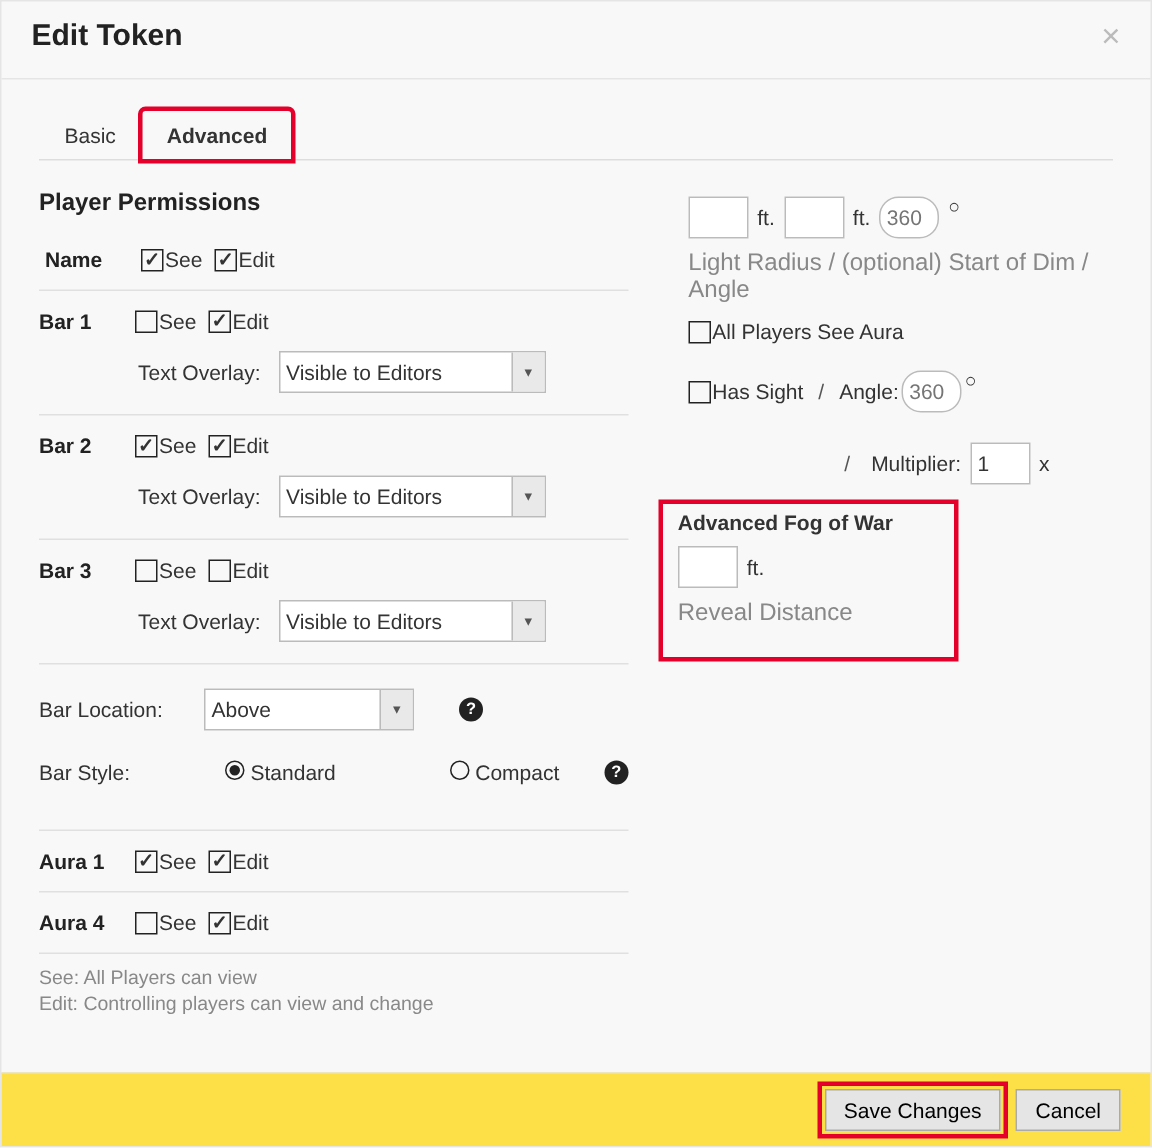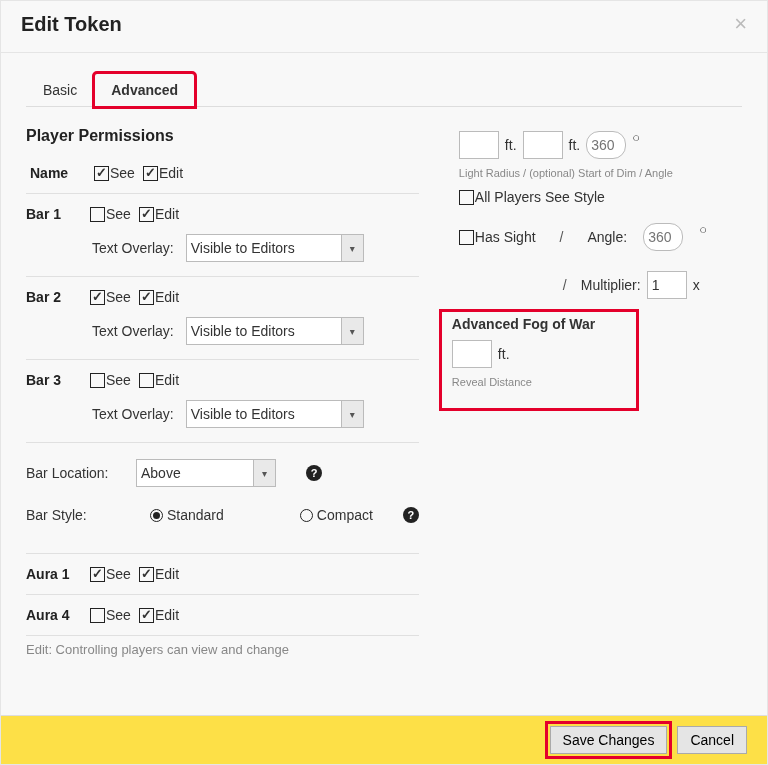--- a/index.html
+++ b/index.html
@@ -146,21 +146,21 @@
   }
   .help-icon {
     width: 16px; height:16px;
     border-radius: 50%;
     background:#222; color:#fff;
     display:inline-flex; align-items:center; justify-content:center;
     font-size:11px; font-weight:bold;
     margin-left: 20px;
   }
   .radio {
-    display:inline-flex; align-items:center; gap:4px;
+    display:inline-flex; gap:4px;
     cursor:pointer;
     padding-left:38px;
   }
   .radio-circle {
     width:13px; height:13px;
     border:1.2px solid #222; border-radius:50%;
     display:inline-flex; align-items:center; justify-content:center;
   }
   .radio-circle.selected::after {
     content:""; width:7px; height:7px;
@@ -180,29 +180,29 @@
     border:1px solid #bbb; background:#fff;
     height:28px; width:40px;
     padding:0 4px;
     font-size:14px;
     color:#555;
   }
   .inp.placeholder { color:#bbb;border-radius:13px; }
   .unit { color:#333; }
   .deg { font-size:13px; position:relative; top:-8px; }
   .caption {
-    color:#888; font-size:11px;
+    color:#888; font-size:16px;
     margin: 8px 0 10px 20px;
   }
   .light-check-row {
     display:flex; align-items:center; gap:6px;
     margin: 6px 0 6px 20px;
   }
   .sight-row {
-    display:flex; align-items:center; gap:16px;
+    display:flex; align-items:center; gap:2px;
     margin: 18px 0 20px 20px;
   }
   .mult-row {
     display:flex; align-items:center; gap:6px;
     margin: 18px 0 6px 20px;
     justify-content:flex-start;
   }
   .slash { color:#555; padding: 0 8px; }
   .fog-box {
     border: 3px solid #e4002b;
@@ -372,39 +372,40 @@
               <span class="check-box"></span>
               <span>See</span>
             </span>
           <span class="check">
               <span class="check-box checked"></span>
               <span>Edit</span>
             </span>
         </div>
         <div class="divider"></div>
 
+        <div class="note">See: All Players can view</div>
         <div class="note" style="margin-top:2px">Edit: Controlling players can view and change</div>
       </div>
 
       <div class="col-right">
 
         <div class="light-row">
           <input class="inp" style="">
           <span class="unit">ft.</span>
           <input class="inp" style="">
           <span class="unit">ft.</span>
           <input class="inp placeholder" placeholder="360" style="">
           <span class="deg">○</span>
         </div>
         <div class="caption">Light Radius / (optional) Start of Dim / Angle</div>
 
         <div class="light-check-row">
           <span class="check">
               <span class="check-box"></span>
-              <span>All Players See Style</span>
+              <span>All Players See Aura</span>
             </span>
         </div>
 
         <div class="sight-row">
           <span class="check">
               <span class="check-box"></span>
               <span>Has Sight</span>
             </span>
           <span class="slash">/</span>
           <span>Angle:</span>

